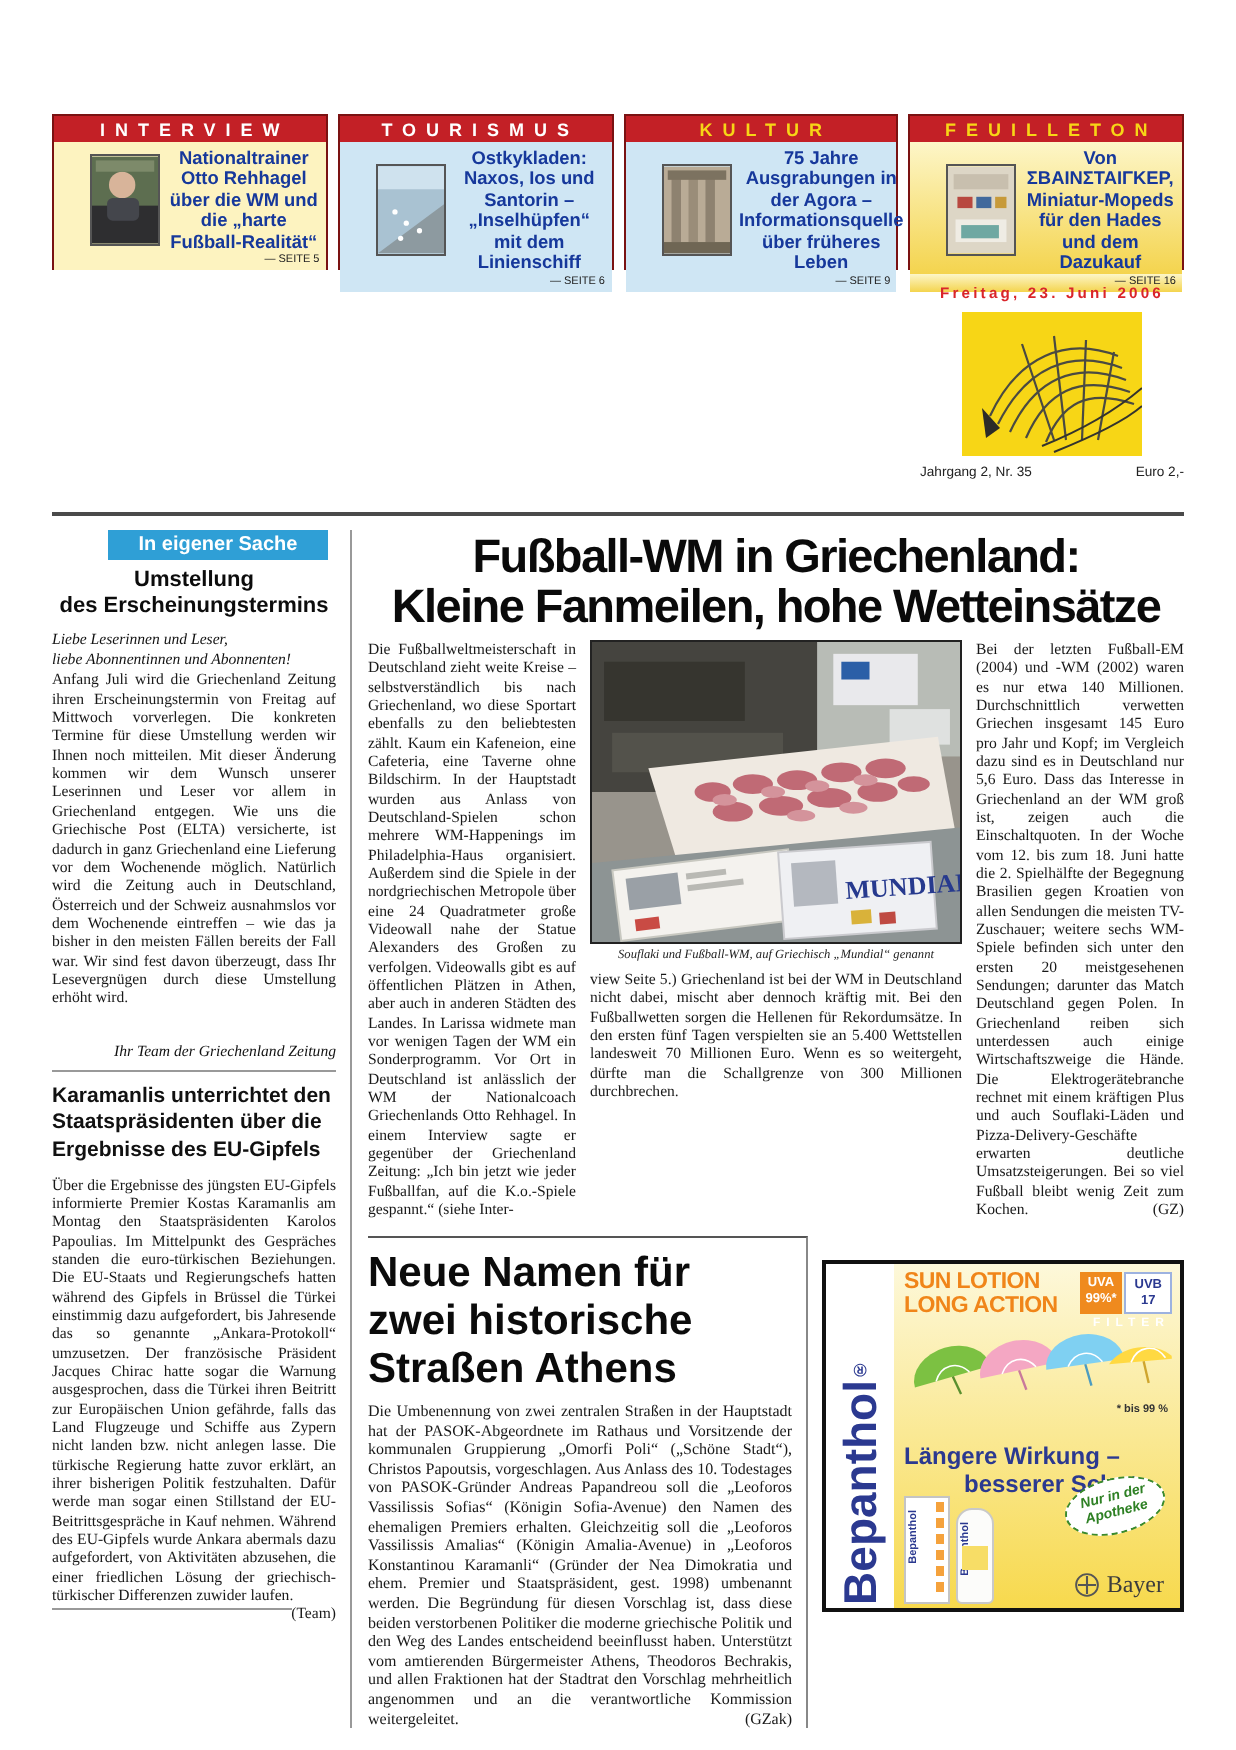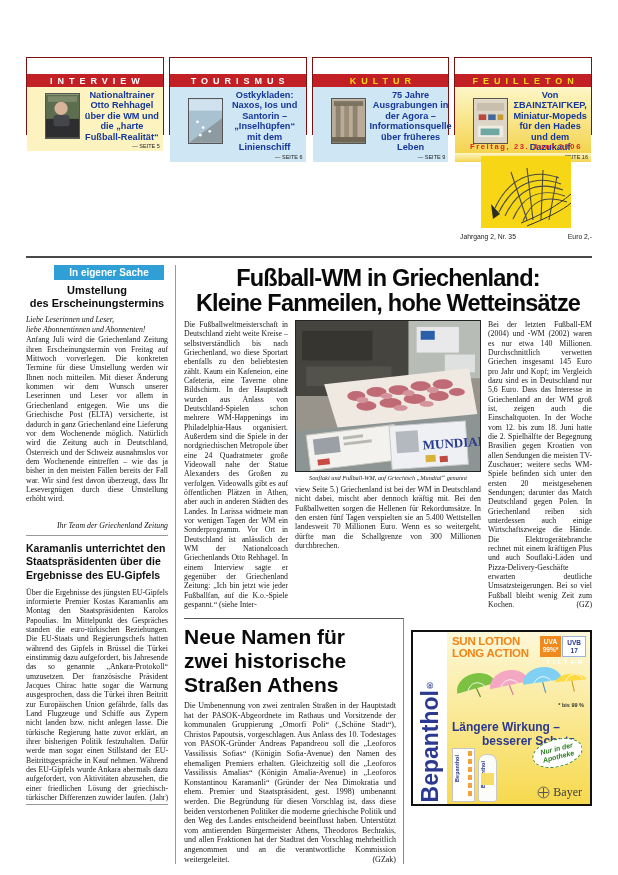--- a/index.html
+++ b/index.html
@@ -7,21 +7,21 @@
   .page {
     width:618px; height:875px; background:#fff; margin:0 auto;
     position:relative; overflow:hidden;
     font-family:"Liberation Sans", sans-serif; color:#111;
     padding:0 26px;
   }
   
   .teaser-strip { display:flex; gap:5px; margin-top:57px; height:78px; }
   .teaser { flex:1; border:1px solid #7a1212; display:flex; flex-direction:column; min-width:0; }
   .teaser-head { background:#c32026; text-align:center; font-weight:bold; font-size:9px;
-    letter-spacing:5px; padding:2px 0 1px; text-indent:5px;margin-top:16px; }
+    letter-spacing:5px; padding:2px 0 1px; text-indent:5px; }
   .teaser-head.white { color:#fff; } .teaser-head.yellow { color:#f7d616; }
   .teaser-body { flex:1; display:flex; gap:4px; padding:3px 3px 0 18px; align-items:center; }
   .t-bg-yellow { background:#fdf3c0; } .t-bg-blue { background:#cfe6f4; }
   .t-bg-gold { background:linear-gradient(#fdf6c8,#f4d44e); }
   .teaser-photo { width:35px; height:46px; border:1px solid #555; flex:none; }
   .teaser-photo svg { display:block; width:100%; height:100%; }
   .teaser-text { flex:1; color:#16389b; font-weight:bold; font-size:9.2px; line-height:1.14;
     text-align:center; }
   .teaser-page { text-align:right; font-size:5.5px; color:#222; padding:1px 3px 2px; }
   .teaser-page::before { content:"— "; }
@@ -237,21 +237,21 @@
       <div class="salutation">
         <span>Liebe Leserinnen und Leser,</span><br>
         <span>liebe Abonnentinnen und Abonnenten!</span>
       </div>
       <p class="serif">Anfang Juli wird die Griechenland Zeitung ihren Erscheinungstermin von Freitag auf Mittwoch vorverlegen. Die konkreten Termine für diese Umstellung werden wir Ihnen noch mitteilen. Mit dieser Änderung kommen wir dem Wunsch unserer Leserinnen und Leser vor allem in Griechenland entgegen. Wie uns die Griechische Post (ELTA) versicherte, ist dadurch in ganz Griechenland eine Lieferung vor dem Wochenende möglich. Natürlich wird die Zeitung auch in Deutschland, Österreich und der Schweiz ausnahmslos vor dem Wochenende eintreffen – wie das ja bisher in den meisten Fällen bereits der Fall war. Wir sind fest davon überzeugt, dass Ihr Lesevergnügen durch diese Umstellung erhöht wird.</p>
       <div class="signature">Ihr Team der Griechenland Zeitung</div>
       <hr class="lc-rule">
       <div class="lc-title2">Karamanlis unterrichtet den Staatspräsidenten über die Ergebnisse des EU-Gipfels</div>
       <p class="serif">
         <span>Über die Ergebnisse des jüngsten EU-Gipfels informierte Premier Kostas Karamanlis am Montag den Staatspräsidenten Karolos Papoulias. Im Mittelpunkt des Gespräches standen die euro-türkischen Beziehungen. Die EU-Staats und Regierungschefs hatten während des Gipfels in Brüssel die Türkei einstimmig dazu aufgefordert, bis Jahresende das so genannte „Ankara-Protokoll“ umzusetzen. Der französische Präsident Jacques Chirac hatte sogar die Warnung ausgesprochen, dass die Türkei ihren Beitritt zur Europäischen Union gefährde, falls das Land Flugzeuge und Schiffe aus Zypern nicht landen bzw. nicht anlegen lasse. Die türkische Regierung hatte zuvor erklärt, an ihrer bisherigen Politik festzuhalten. Dafür werde man sogar einen Stillstand der EU-Beitrittsgespräche in Kauf nehmen. Während des EU-Gipfels wurde Ankara abermals dazu aufgefordert, von Aktivitäten abzusehen, die einer friedlichen Lösung der griechisch-türkischer Differenzen zuwider laufen.</span>
-        <span class="credit">(Jahr)</span>
+        <span class="credit">(Team)</span>
       </p>
       <hr class="lc-rule">
     </aside>
 
     <div class="main-col">
       <h1 class="headline">
         <span>Fußball-WM in Griechenland:</span><br>
         <span>Kleine Fanmeilen, hohe Wetteinsätze</span>
       </h1>
 

